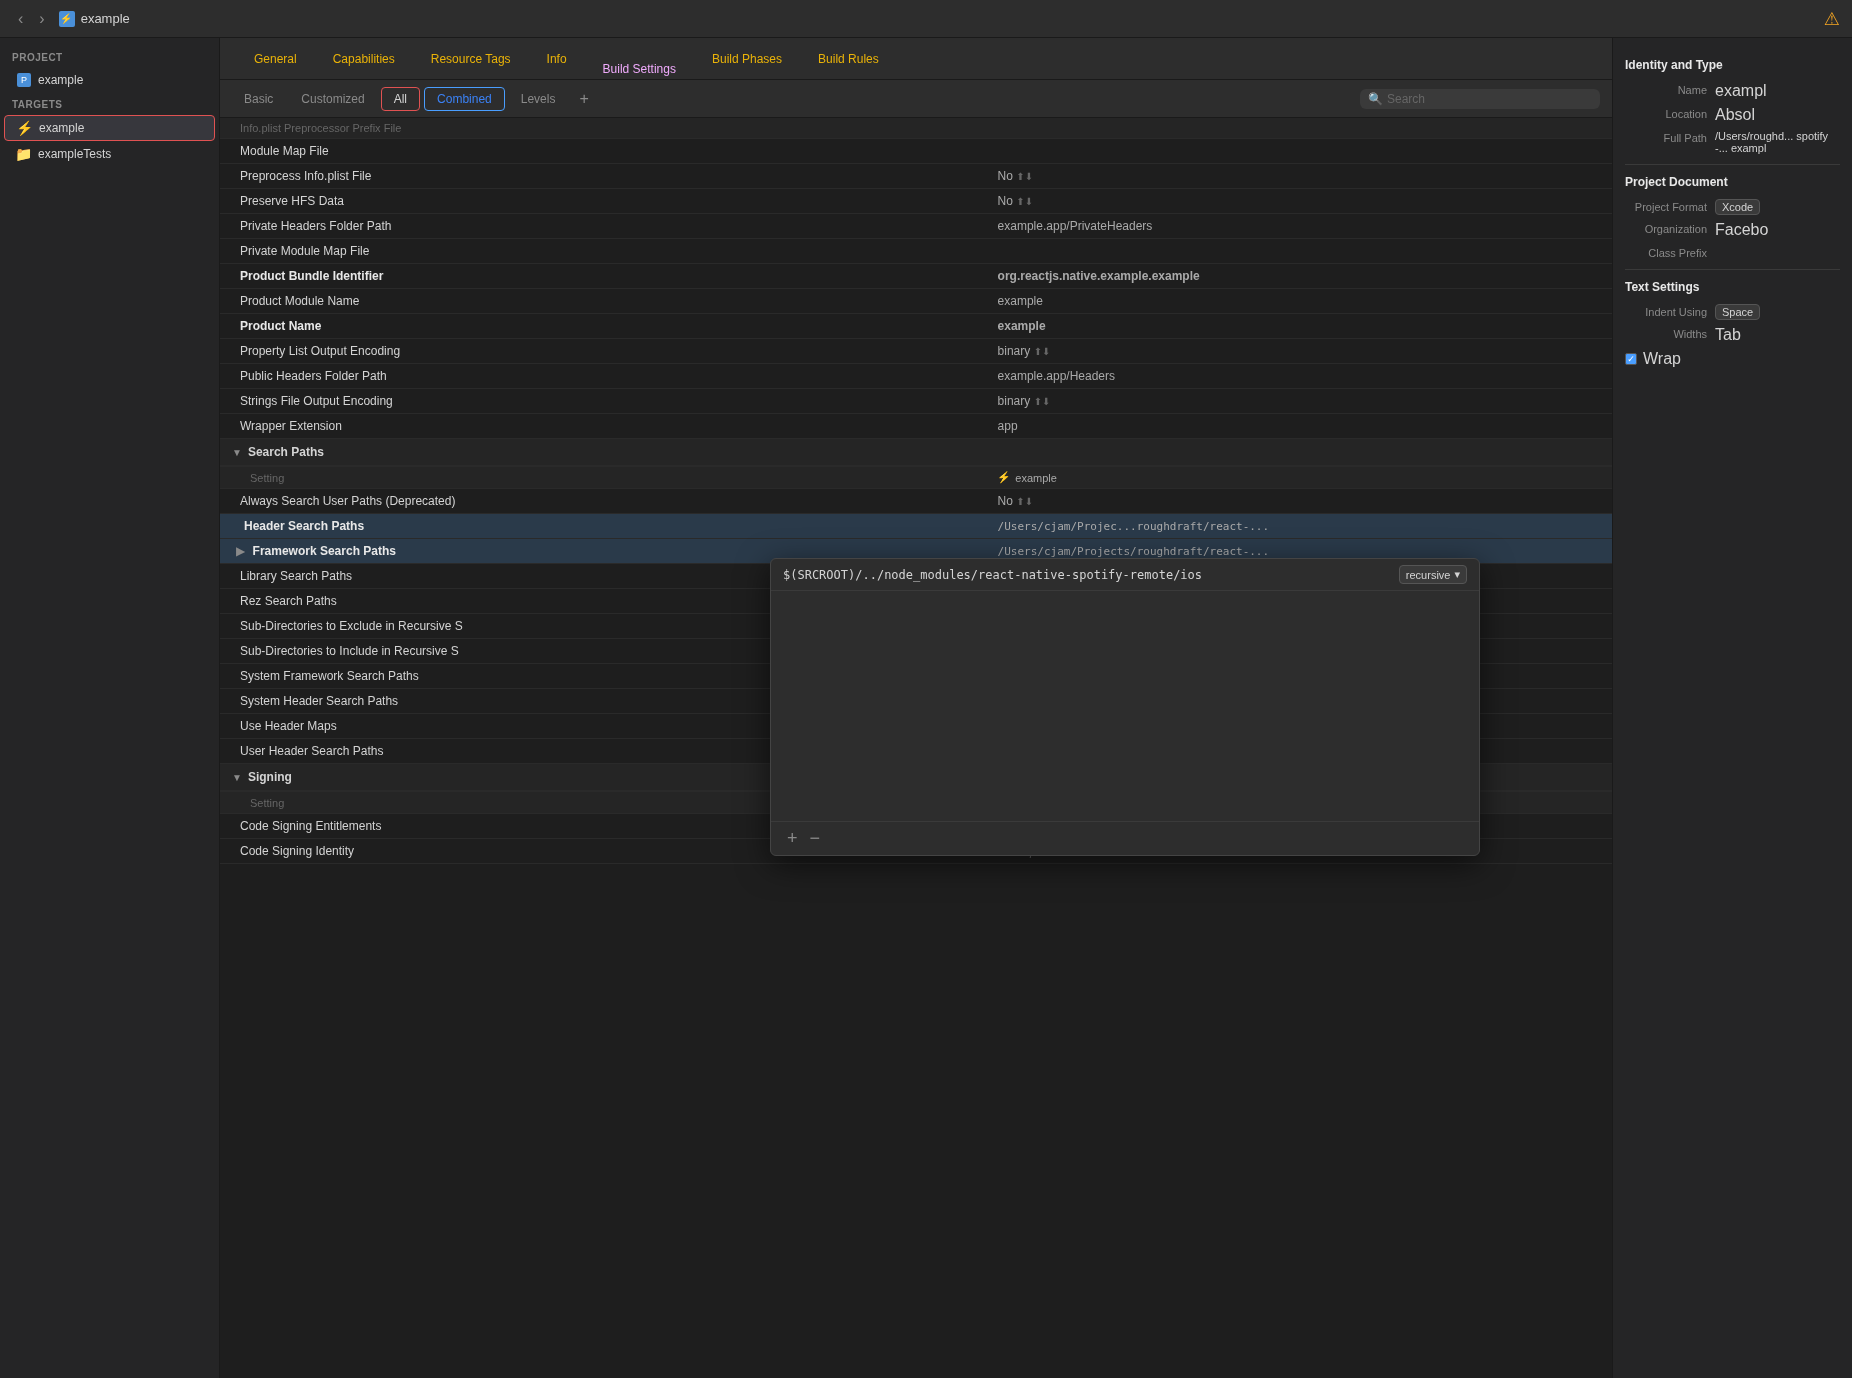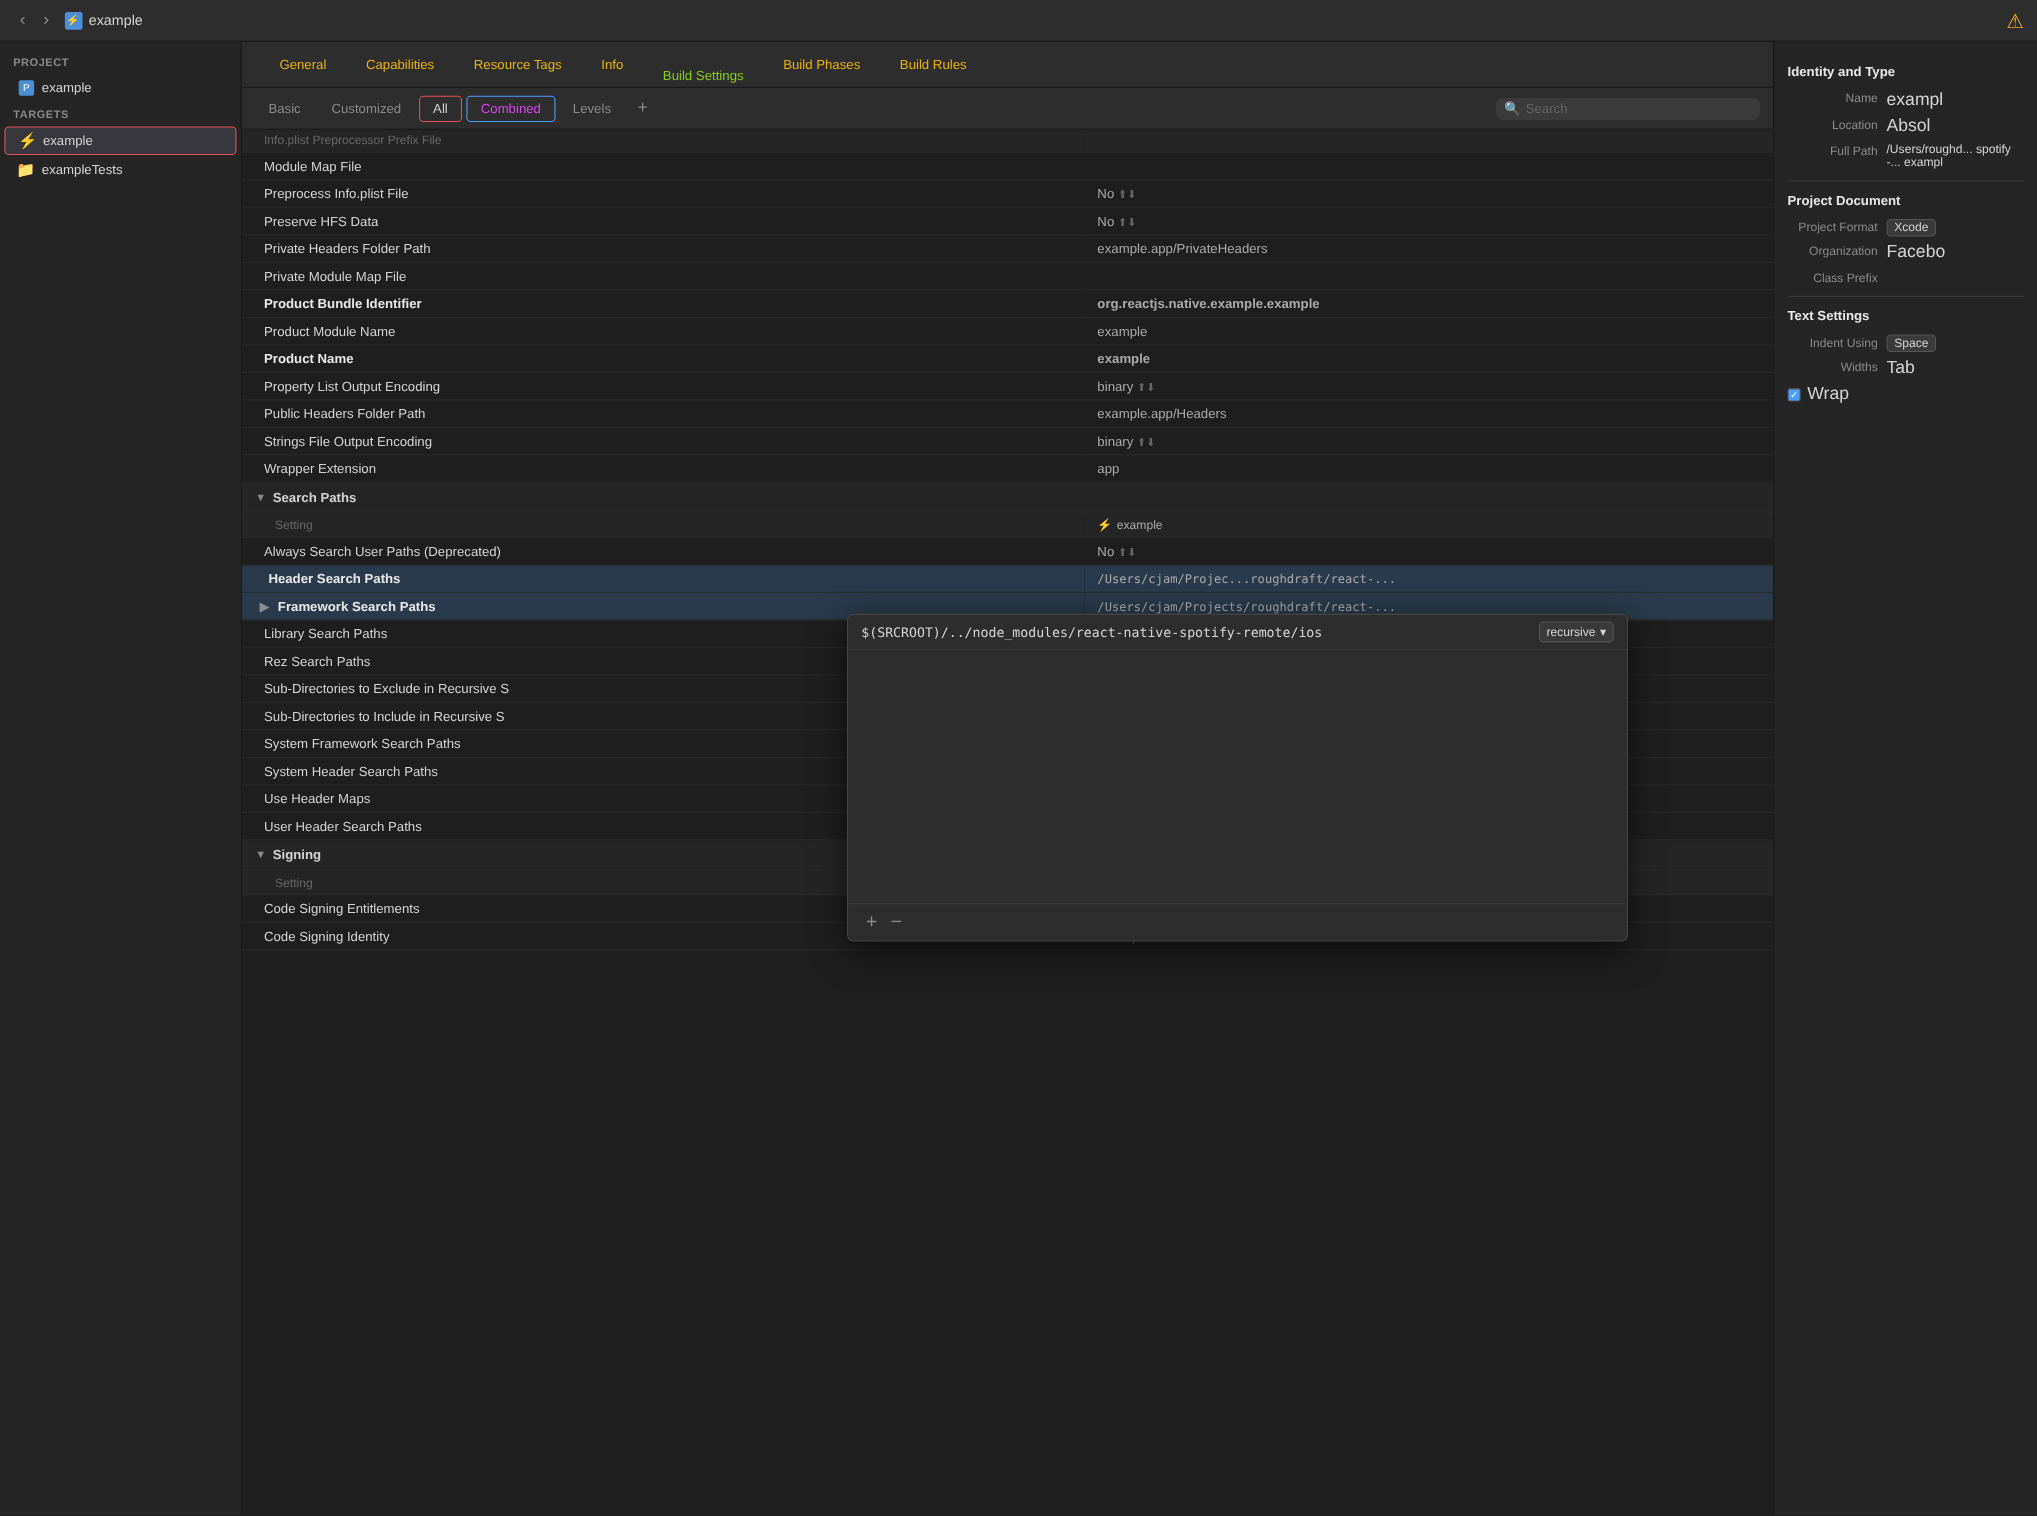--- a/index.html
+++ b/index.html
@@ -148,21 +148,21 @@
       border-bottom: 1px solid #1a1a1a;
       flex-shrink: 0;
     }
     .tab-item {
       padding: 8px 18px;
       font-size: 12px;
       color: #eab308;
       cursor: pointer;
       white-space: nowrap;
     }
-    .tab-item.active { color: #84cc16; margin-top: 20px; }
+    .tab-item.active { color: #f0abfc; margin-top: 20px; }
 
     
     .toolbar {
       background: #2d2d2d;
       height: 38px;
       display: flex;
       align-items: center;
       padding: 0 12px;
       gap: 4px;
       border-bottom: 1px solid #1a1a1a;
@@ -177,21 +177,21 @@
       color: #8a8a8a;
       cursor: pointer;
     }
     .toolbar-btn.outlined {
       border: 1.5px solid #e05252;
       color: #d4d4d4;
       background: transparent;
     }
     .toolbar-btn.outlined-blue {
       border: 1.5px solid #4a9eff;
-      color: #d946ef;
+      color: #3b82f6;
       background: transparent;
     }
     .toolbar-spacer { flex: 1; }
     .search-box {
       display: flex;
       align-items: center;
       background: #3a3a3a;
       border-radius: 6px;
       padding: 3px 8px;
       gap: 4px;

